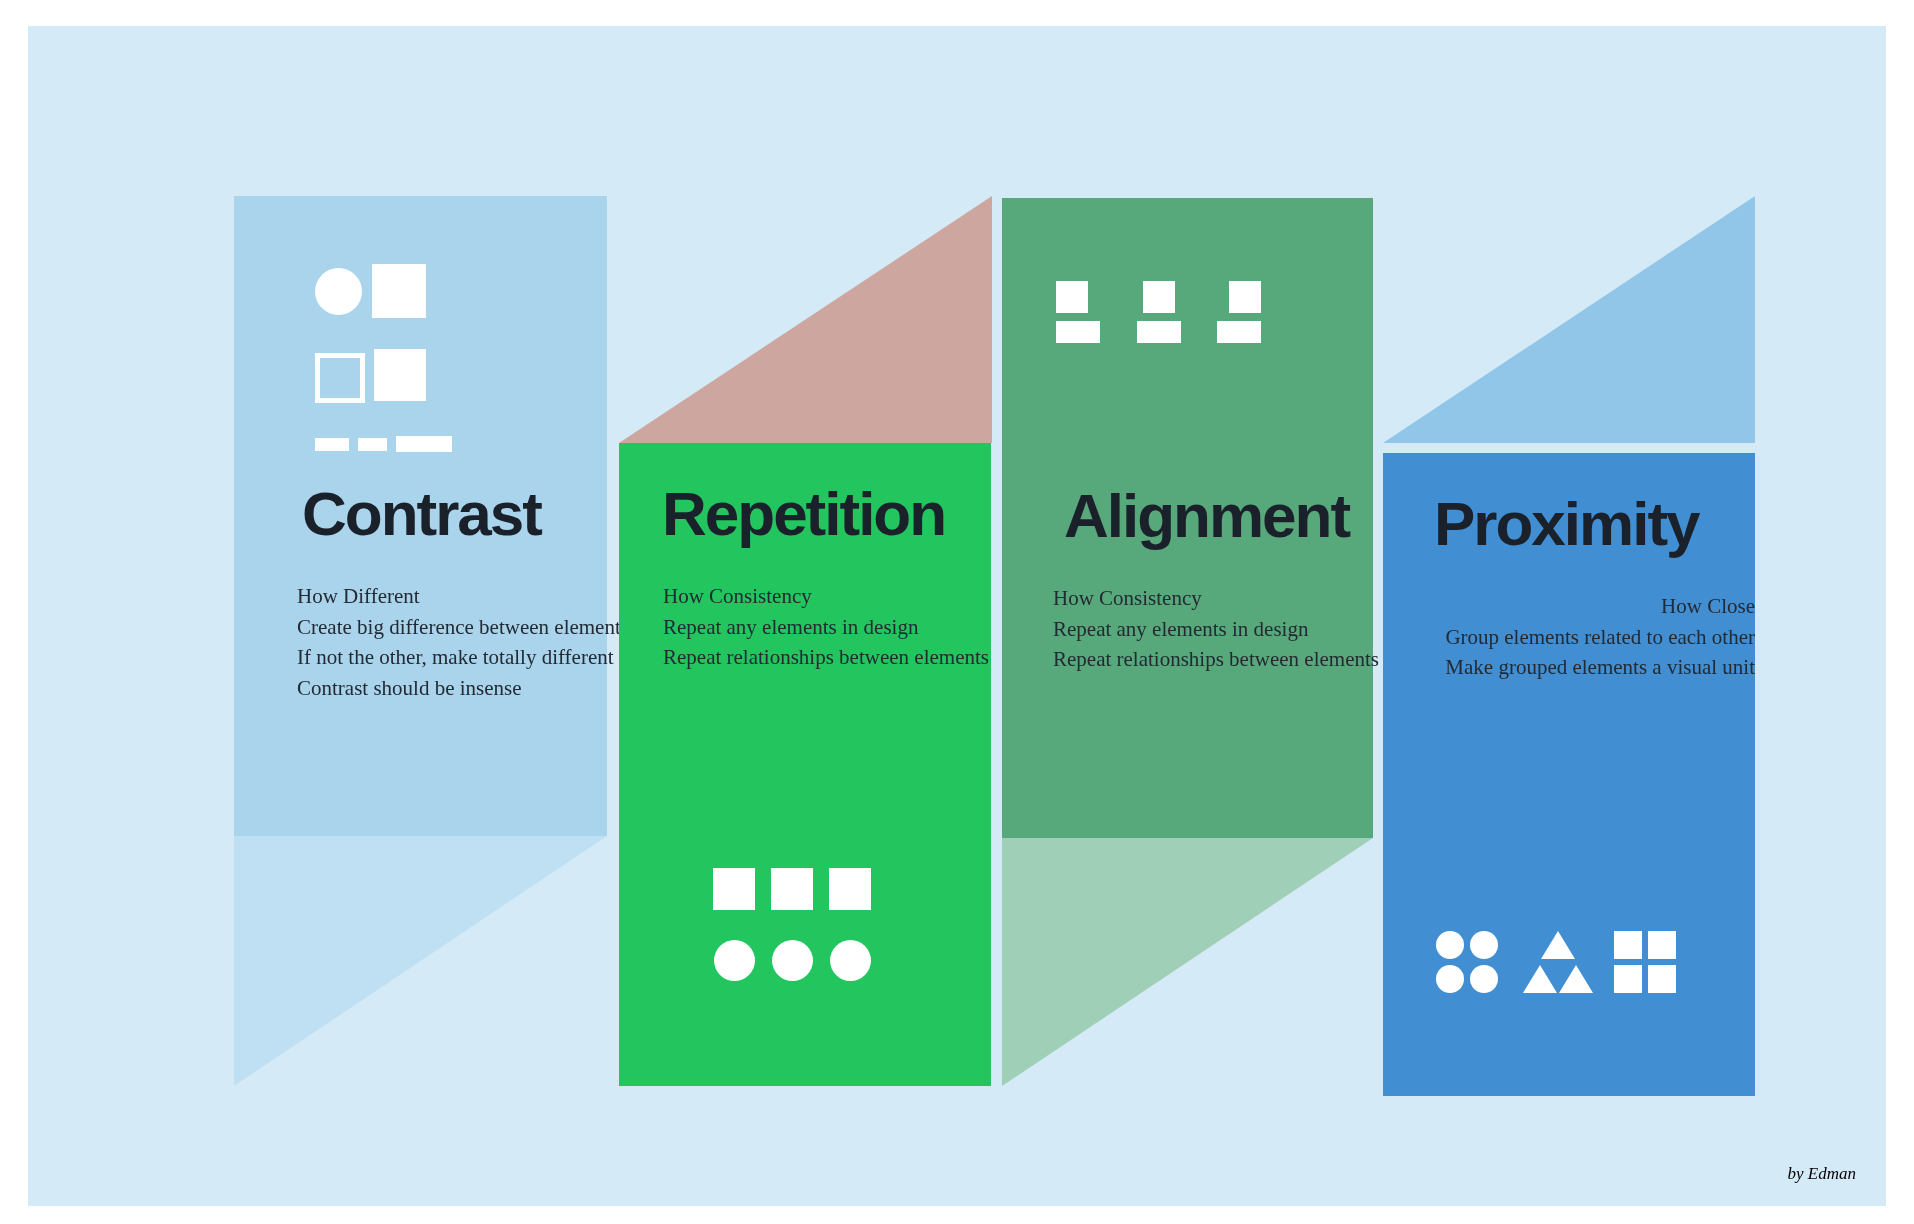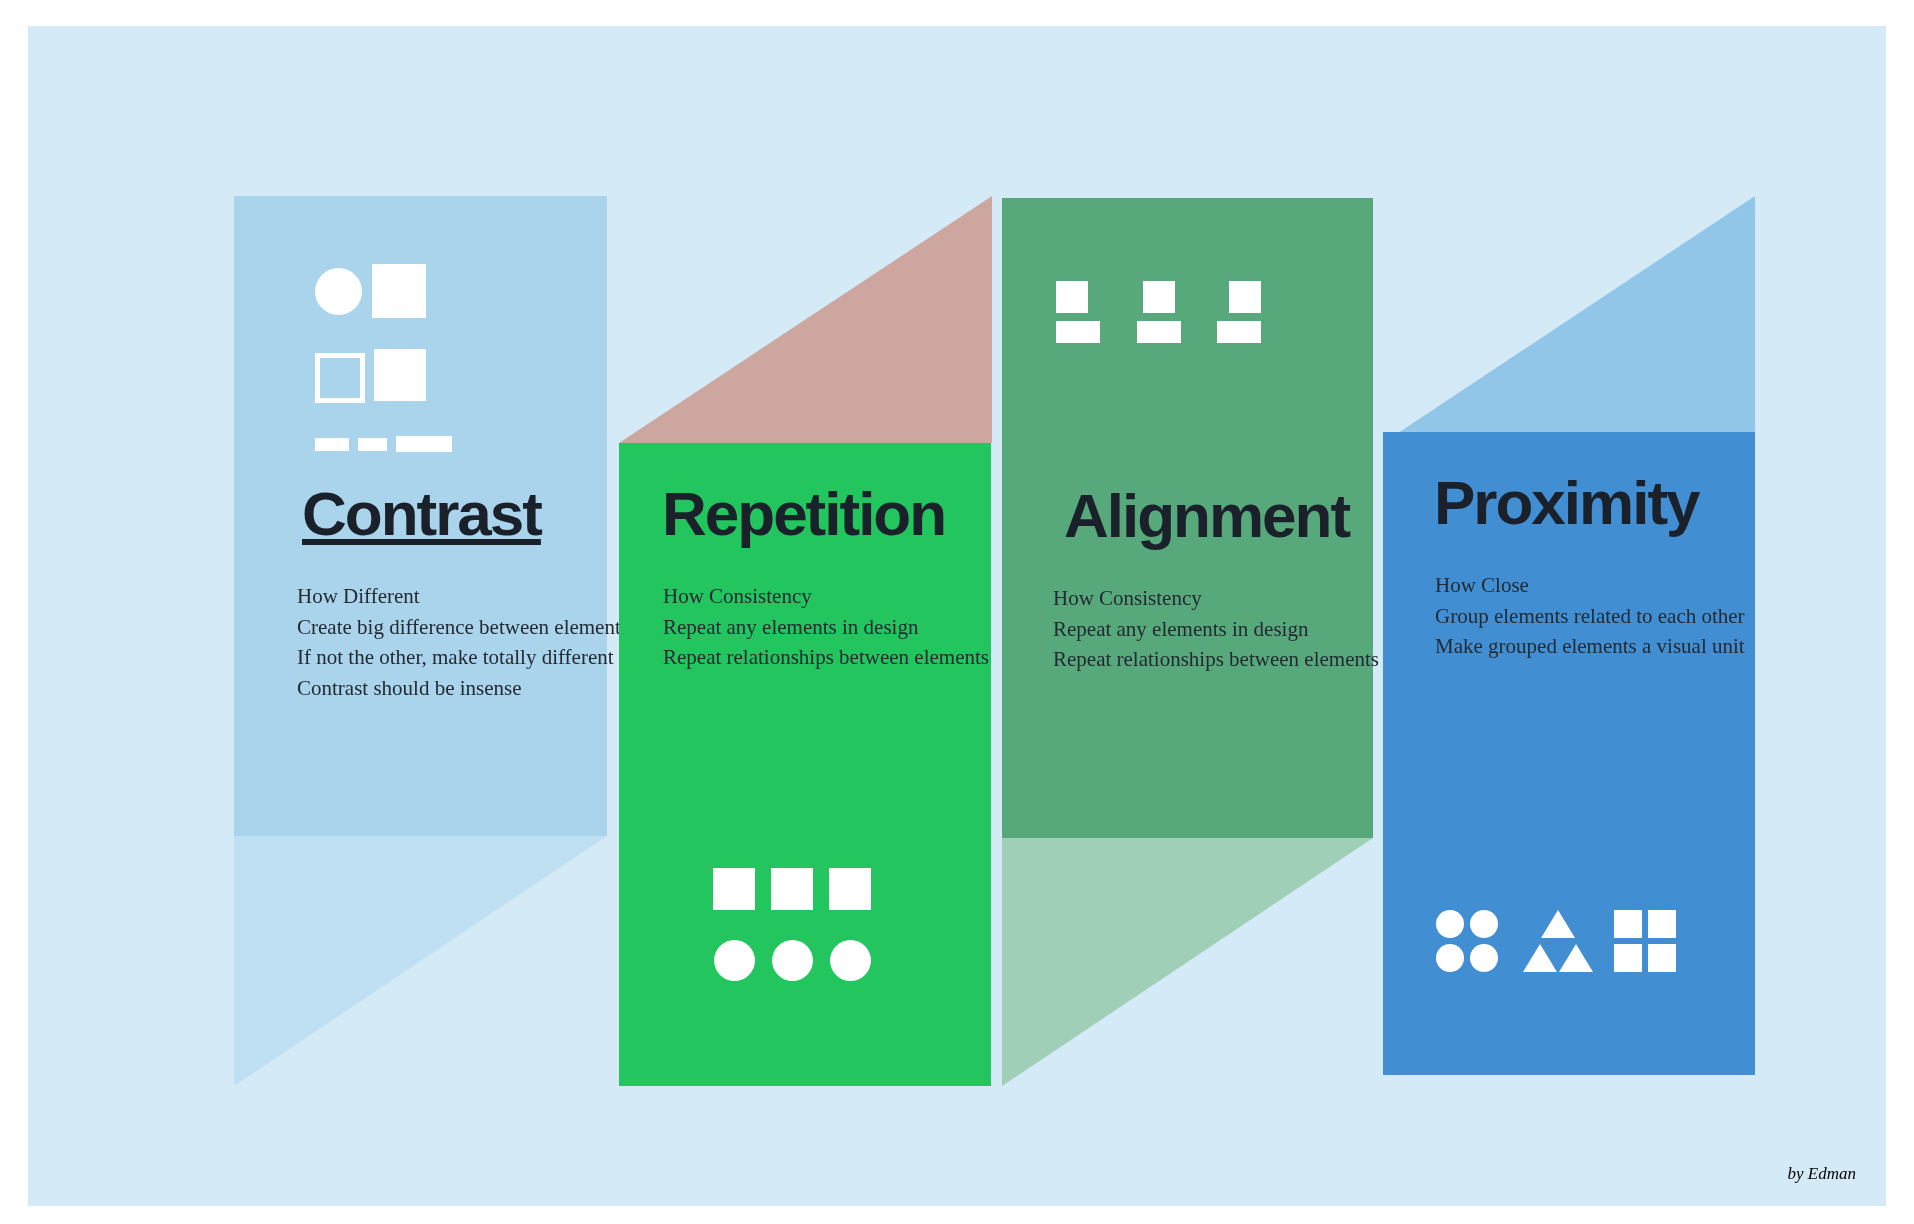--- a/index.html
+++ b/index.html
@@ -48,60 +48,60 @@
   }
   .col-alignment {
     left: 974px;
     top: 172px;
     width: 371px;
     height: 640px;
     background: #57a87a;
   }
   .col-proximity {
     left: 1355px;
-    top: 406px;
+    top: 427px;
     width: 372px;
     height: 643px;
     background: #418fd2;
   }
 
   .title {
     position: absolute;
     left: 0;
     width: 100%;
     top: 287px;
     font-family: "Liberation Sans", sans-serif;
     font-weight: 700;
     font-size: 62px;
     line-height: 62px;
     letter-spacing: -2.0px;
     color: #1b212b;
     padding-left: 68px;
     box-sizing: border-box;
   }
-  .col-contrast .title { padding-left: 68px; text-decoration: underline; }
+  .col-contrast .title { padding-left: 68px; }
   .col-repetition .title { padding-left: 43px; }
   .col-alignment .title { padding-left: 62px; }
   .col-proximity .title { padding-left: 51px; }
 
   .lines {
     position: absolute;
     top: 385px;
     left: 0;
     width: 100%;
     box-sizing: border-box;
     font-family: "Liberation Serif", serif;
     font-size: 21px;
     line-height: 30.5px;
     color: #232a33;
   }
   .col-contrast .lines { padding-left: 63px; }
   .col-repetition .lines { padding-left: 44px; }
   .col-alignment .lines { padding-left: 51px; }
-  .col-proximity .lines { padding-left: 52px; }
+  .col-proximity .lines { padding-left: 52px; text-align: right; }
   .lines div { white-space: nowrap; }
 
   
   .art { position: absolute; }
   .sq, .ci, .rect { position: absolute; background: #ffffff; }
   .ci { border-radius: 50%; }
   .sq-outline {
     position: absolute;
     background: transparent;
     border: 5px solid #ffffff;

